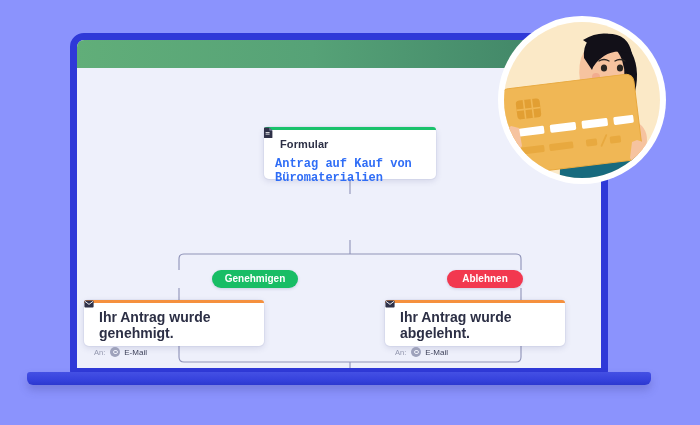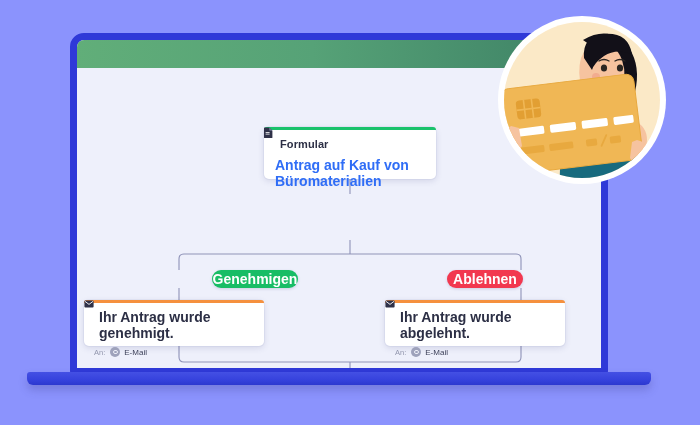--- a/index.html
+++ b/index.html
@@ -43,21 +43,21 @@
   #flow svg{position:absolute;left:0;top:0;}
 
   .card{
     position:absolute;background:#ffffff;border-radius:5px;
     box-shadow:0 2px 6px rgba(70,70,130,.16),0 0 0 1px rgba(120,125,190,.07);
     box-sizing:border-box;
   }
   .card .accent{position:absolute;left:0;top:0;width:100%;height:3px;border-radius:5px 5px 0 0;}
   .card-row{display:flex;align-items:center;}
   .card-title{font-size:11px;color:#2c2f45;font-weight:bold;letter-spacing:.1px;}
-  .card-sub{font-size:14px;color:#2f6df6;font-weight:bold;}
+  .card-sub{font-size:12px;color:#2f6df6;font-weight:bold;font-family:Liberation Mono, monospace;}
   .meta-label{font-size:7.5px;color:#9296ad;}
   .meta-val{font-size:8px;color:#3b3f57;}
 
   
   #node-form{left:187px;top:59px;width:172px;height:52px;}
   #node-form .accent{background:#19c26b;}
   #node-form .r1{padding:11px 0 0 11px;}
   #node-form .r2{padding:7px 0 0 11px;}
 
   
@@ -71,21 +71,21 @@
   .node-email .accent{background:#f5903e;}
   .node-email .r1{padding:9px 0 0 10px;}
   .node-email .r2{padding:6px 0 0 10px;}
   #node-email-approve{left:7px;}
   #node-email-reject{left:308px;}
   .email-title{font-size:14px;color:#2c2f45;font-weight:bold;}
 
   
   .pill{
     position:absolute;border-radius:11px;height:18px;line-height:18px;
-    text-align:center;color:#fff;font-size:14px;font-weight:bold;
+    text-align:center;color:#fff;font-size:10px;font-weight:bold;
     box-shadow:0 1px 3px rgba(70,70,130,.2);
   }
   #pill-approve{left:135px;top:202px;width:86px;background:#18bd65;}
   #pill-reject{left:346px;top:202px;width:76px;background:#f2384f;margin-left:24px;}
 
   .icn{display:inline-flex;align-items:center;justify-content:center;flex:0 0 auto;}
 
   .avatar{
     width:11px;height:11px;border-radius:50%;overflow:hidden;position:relative;
     background:#f3c6a6;margin-right:4px;flex:0 0 auto;

